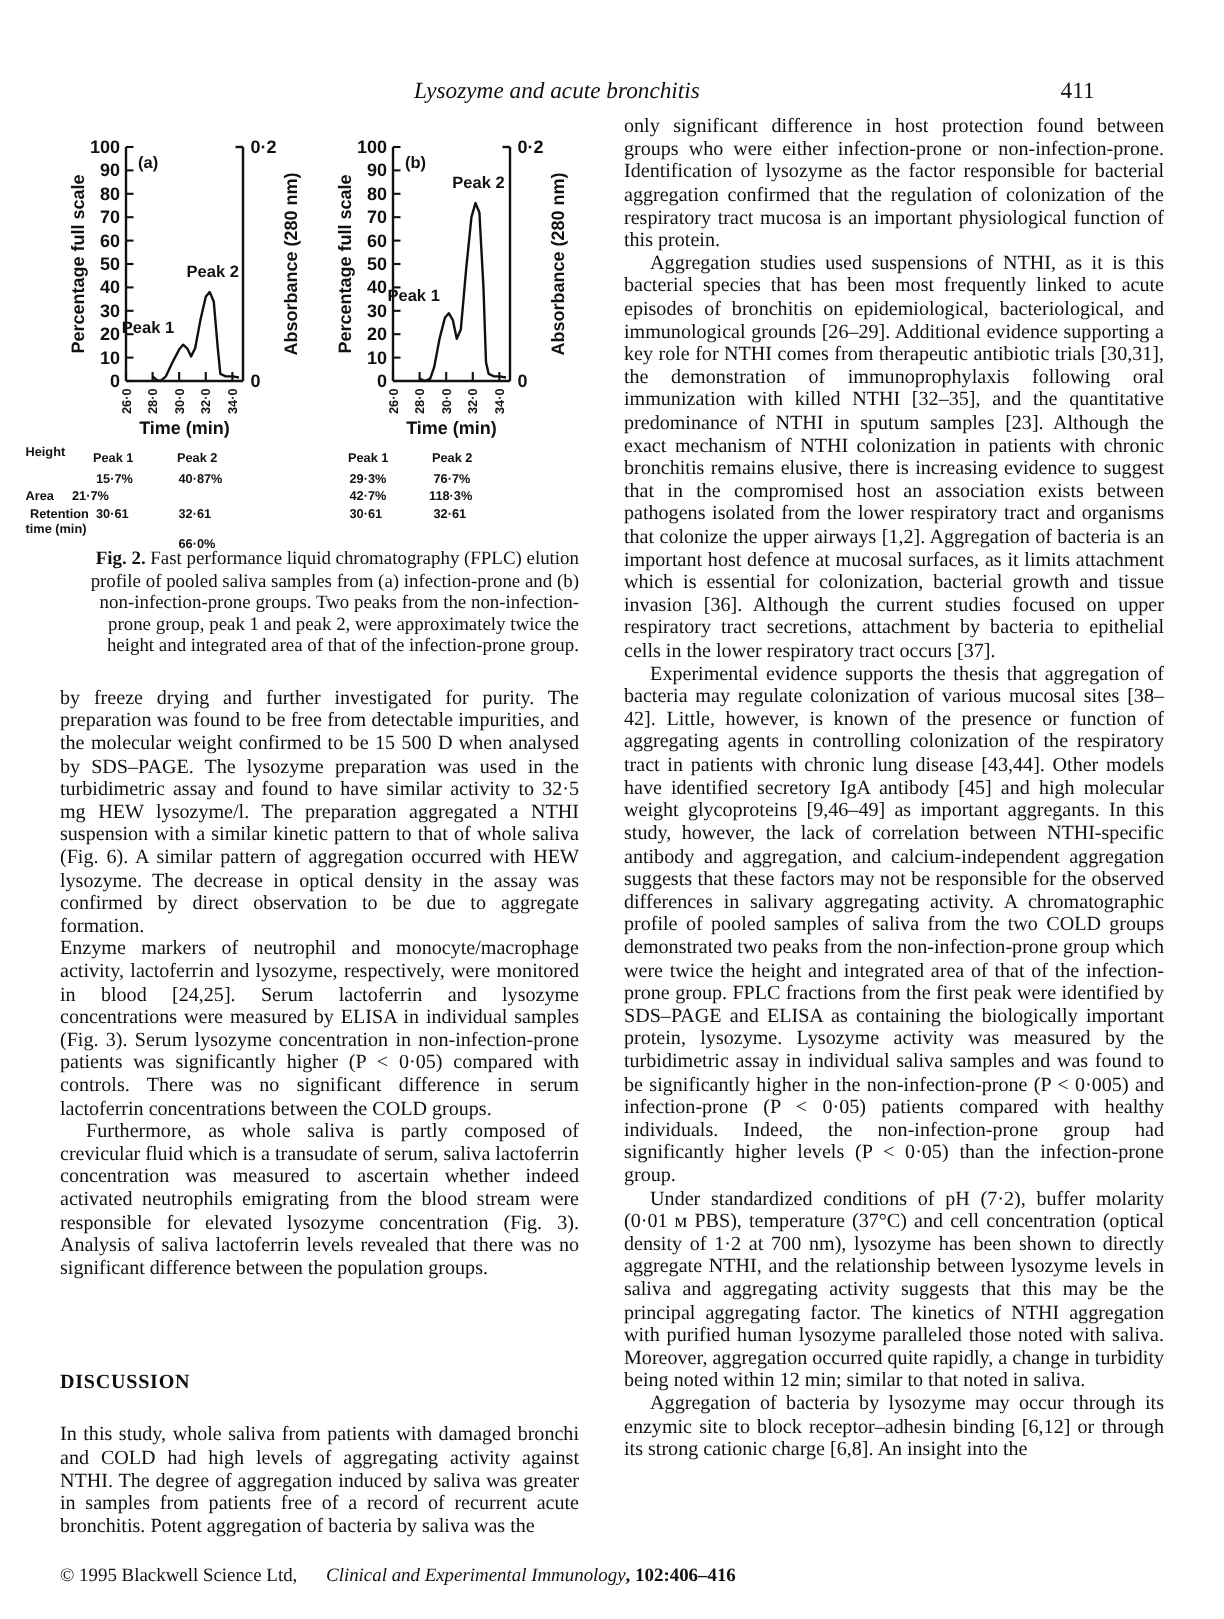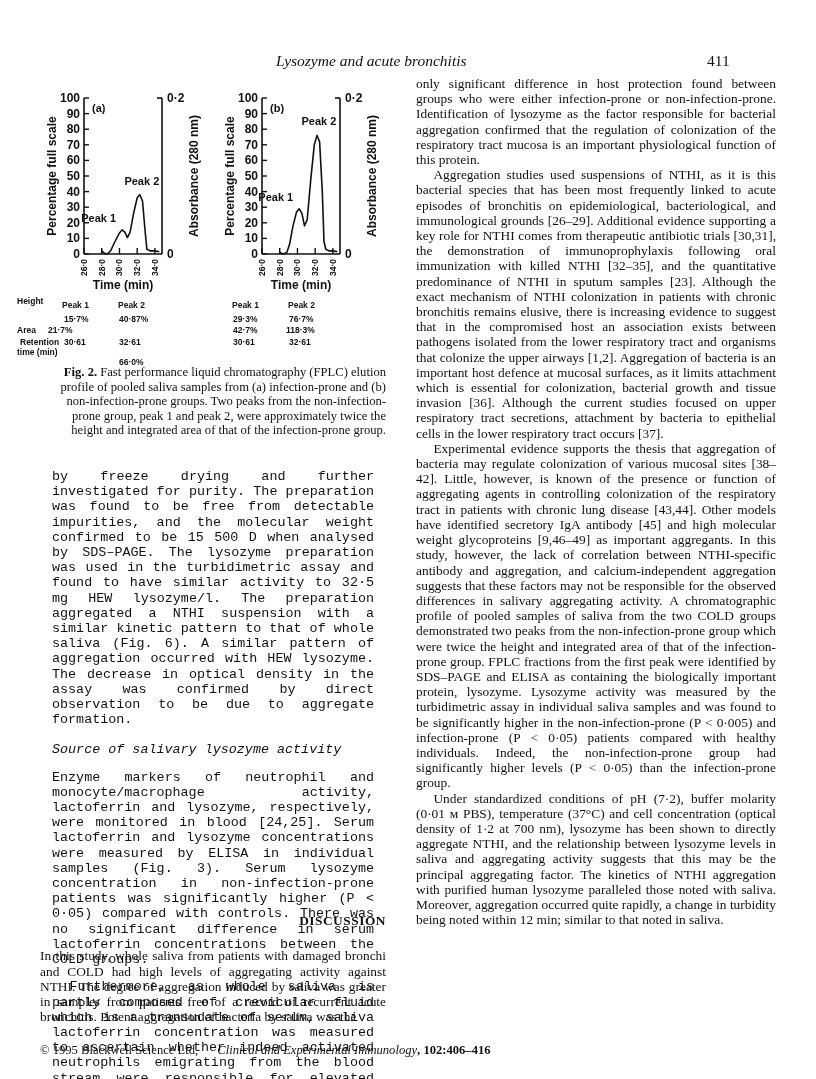--- a/index.html
+++ b/index.html
@@ -8,24 +8,24 @@
   .page-number { position: absolute; top: 52px; left: 707px; font-size: 15.5px; }
   .right-body { position: absolute; left: 416px; top: 76px; width: 360px; font-size: 13.4px; line-height: 15.2px; text-align: justify; }
   .right-body p { margin: 0; }
   .right-body p.ind { text-indent: 1.3em; }
   .figure { position: absolute; left: 40px; top: 88px; width: 360px; height: 270px; }
   .figure svg text { font-family: "Liberation Sans", sans-serif; font-weight: bold; fill: #111; }
   .fig-table { position: absolute; left: 44px; top: 296px; font-family: "Liberation Sans", sans-serif; font-size: 8.5px; font-weight: bold; color: #111; }
   .caption { position: absolute; left: 40px; top: 365px; width: 346px; font-size: 12.6px; line-height: 14.6px; text-align: right; }
   .caption b { font-weight: bold; }
   .left-body-1 { position: absolute; left: 40px; top: 457px; width: 346px; font-size: 13.4px; line-height: 15.2px; text-align: justify; }
-  .left-body-1 p { margin: 12px; font-family: Liberation Mono, monospace; }
+  .left-body-1 p { margin: 0; }
   .left-body-1 p.ind { text-indent: 1.3em; }
   .subhead { font-style: italic; margin-top: 15px !important; }
-  .section-head { position: absolute; left: 40px; top: 913px; width: 346px; text-align: right; font-weight: bold; font-size: 13.4px; letter-spacing: 0.5px; }
+  .section-head { position: absolute; left: 40px; top: 913px; width: 346px; text-align: left; font-weight: bold; font-size: 13.4px; letter-spacing: 0.5px; }
   .left-body-2 { position: absolute; left: 40px; top: 935px; width: 346px; font-size: 13.4px; line-height: 15.2px; text-align: justify; }
   .footer { position: absolute; left: 40px; top: 1043px; font-size: 12.6px; }
   .footer i { font-style: italic; margin-left: 16px; }
   .footer b { font-weight: bold; }
 </style>
 </head>
 <body>
 
 <div class="running-head">Lysozyme and acute bronchitis</div>
 <div class="page-number">411</div>
@@ -157,33 +157,33 @@
     <span style="position:absolute; left:245px; top:41px;">32·61</span>
   </div>
 </div>
 
 <div class="caption">
   <b>Fig. 2.</b><span> Fast performance liquid chromatography (FPLC) elution profile of pooled saliva samples from (a) infection-prone and (b) non-infection-prone groups. Two peaks from the non-infection-prone group, peak 1 and peak 2, were approximately twice the height and integrated area of that of the infection-prone group.</span>
 </div>
 
 <div class="left-body-1">
   <p>by freeze drying and further investigated for purity. The preparation was found to be free from detectable impurities, and the molecular weight confirmed to be 15 500 D when analysed by SDS–PAGE. The lysozyme preparation was used in the turbidimetric assay and found to have similar activity to 32·5 mg HEW lysozyme/l. The preparation aggregated a NTHI suspension with a similar kinetic pattern to that of whole saliva (Fig. 6). A similar pattern of aggregation occurred with HEW lysozyme. The decrease in optical density in the assay was confirmed by direct observation to be due to aggregate formation.</p>
-  <p class="subhead">Source of salivary lysozyme activity</p>
   <p>Enzyme markers of neutrophil and monocyte/macrophage activity, lactoferrin and lysozyme, respectively, were monitored in blood [24,25]. Serum lactoferrin and lysozyme concentrations were measured by ELISA in individual samples (Fig. 3). Serum lysozyme concentration in non-infection-prone patients was significantly higher (P &lt; 0·05) compared with controls. There was no significant difference in serum lactoferrin concentrations between the COLD groups.</p>
   <p class="ind">Furthermore, as whole saliva is partly composed of crevicular fluid which is a transudate of serum, saliva lactoferrin concentration was measured to ascertain whether indeed activated neutrophils emigrating from the blood stream were responsible for elevated lysozyme concentration (Fig. 3). Analysis of saliva lactoferrin levels revealed that there was no significant difference between the population groups.</p>
 </div>
 
 <div class="section-head">DISCUSSION</div>
 
 <div class="left-body-2">
   <p>In this study, whole saliva from patients with damaged bronchi and COLD had high levels of aggregating activity against NTHI. The degree of aggregation induced by saliva was greater in samples from patients free of a record of recurrent acute bronchitis. Potent aggregation of bacteria by saliva was the</p>
 </div>
 
 <div class="right-body">
   <p>only significant difference in host protection found between groups who were either infection-prone or non-infection-prone. Identification of lysozyme as the factor responsible for bacterial aggregation confirmed that the regulation of colonization of the respiratory tract mucosa is an important physiological function of this protein.</p>
   <p class="ind">Aggregation studies used suspensions of NTHI, as it is this bacterial species that has been most frequently linked to acute episodes of bronchitis on epidemiological, bacteriological, and immunological grounds [26–29]. Additional evidence supporting a key role for NTHI comes from therapeutic antibiotic trials [30,31], the demonstration of immunoprophylaxis following oral immunization with killed NTHI [32–35], and the quantitative predominance of NTHI in sputum samples [23]. Although the exact mechanism of NTHI colonization in patients with chronic bronchitis remains elusive, there is increasing evidence to suggest that in the compromised host an association exists between pathogens isolated from the lower respiratory tract and organisms that colonize the upper airways [1,2]. Aggregation of bacteria is an important host defence at mucosal surfaces, as it limits attachment which is essential for colonization, bacterial growth and tissue invasion [36]. Although the current studies focused on upper respiratory tract secretions, attachment by bacteria to epithelial cells in the lower respiratory tract occurs [37].</p>
   <p class="ind">Experimental evidence supports the thesis that aggregation of bacteria may regulate colonization of various mucosal sites [38–42]. Little, however, is known of the presence or function of aggregating agents in controlling colonization of the respiratory tract in patients with chronic lung disease [43,44]. Other models have identified secretory IgA antibody [45] and high molecular weight glycoproteins [9,46–49] as important aggregants. In this study, however, the lack of correlation between NTHI-specific antibody and aggregation, and calcium-independent aggregation suggests that these factors may not be responsible for the observed differences in salivary aggregating activity. A chromatographic profile of pooled samples of saliva from the two COLD groups demonstrated two peaks from the non-infection-prone group which were twice the height and integrated area of that of the infection-prone group. FPLC fractions from the first peak were identified by SDS–PAGE and ELISA as containing the biologically important protein, lysozyme. Lysozyme activity was measured by the turbidimetric assay in individual saliva samples and was found to be significantly higher in the non-infection-prone (P &lt; 0·005) and infection-prone (P &lt; 0·05) patients compared with healthy individuals. Indeed, the non-infection-prone group had significantly higher levels (P &lt; 0·05) than the infection-prone group.</p>
   <p class="ind">Under standardized conditions of pH (7·2), buffer molarity (0·01 м PBS), temperature (37°C) and cell concentration (optical density of 1·2 at 700 nm), lysozyme has been shown to directly aggregate NTHI, and the relationship between lysozyme levels in saliva and aggregating activity suggests that this may be the principal aggregating factor. The kinetics of NTHI aggregation with purified human lysozyme paralleled those noted with saliva. Moreover, aggregation occurred quite rapidly, a change in turbidity being noted within 12 min; similar to that noted in saliva.</p>
+  <p class="ind">Aggregation of bacteria by lysozyme may occur through its enzymic site to block receptor–adhesin binding [6,12] or through its strong cationic charge [6,8]. An insight into the</p>
 </div>
 
 <div class="footer">
   <span>© 1995 Blackwell Science Ltd, </span><i>Clinical and Experimental Immunology</i><b>, 102:406–416</b>
 </div>
 
 </body></html>

